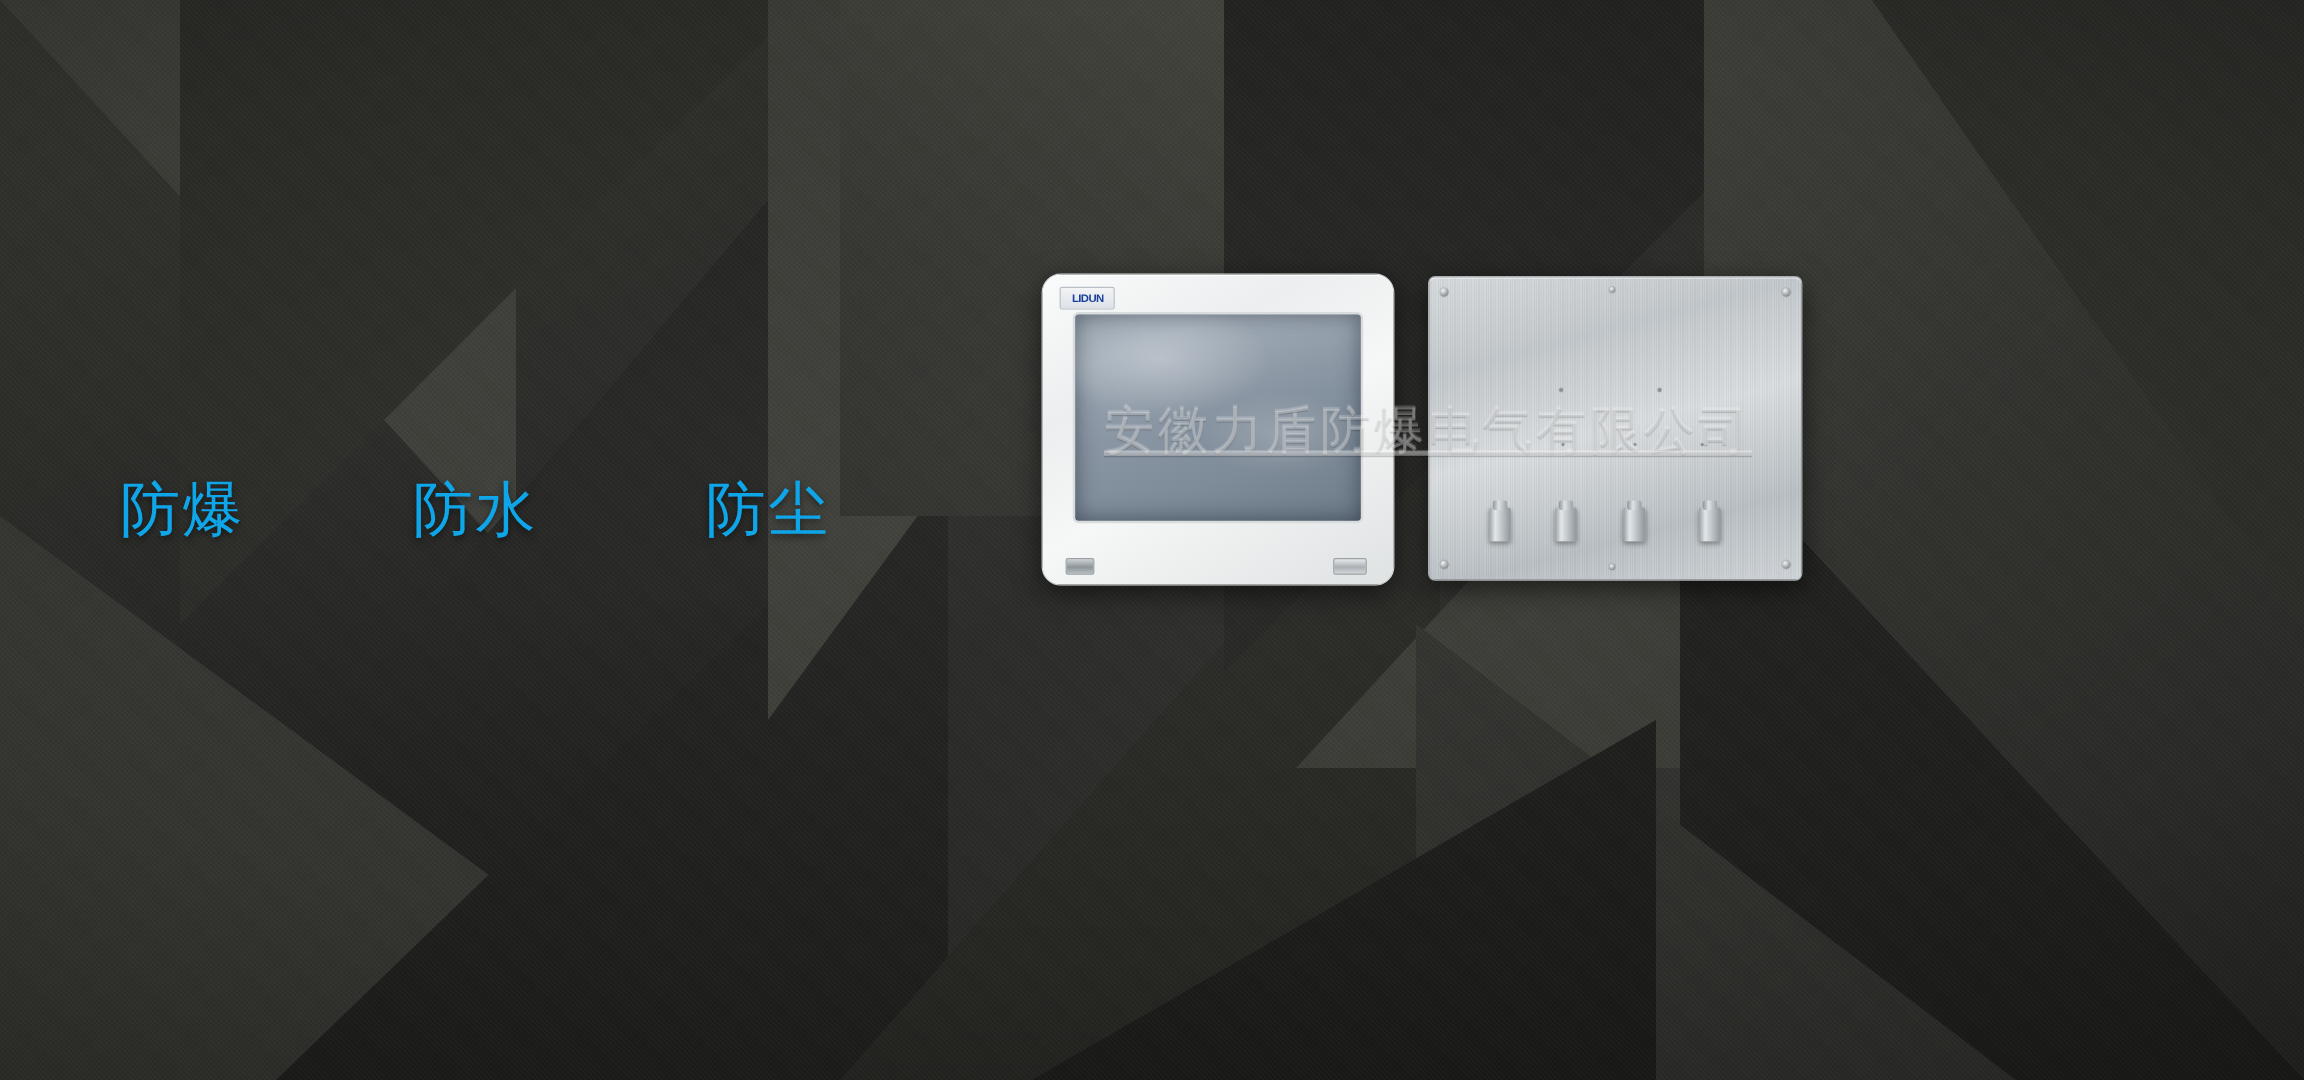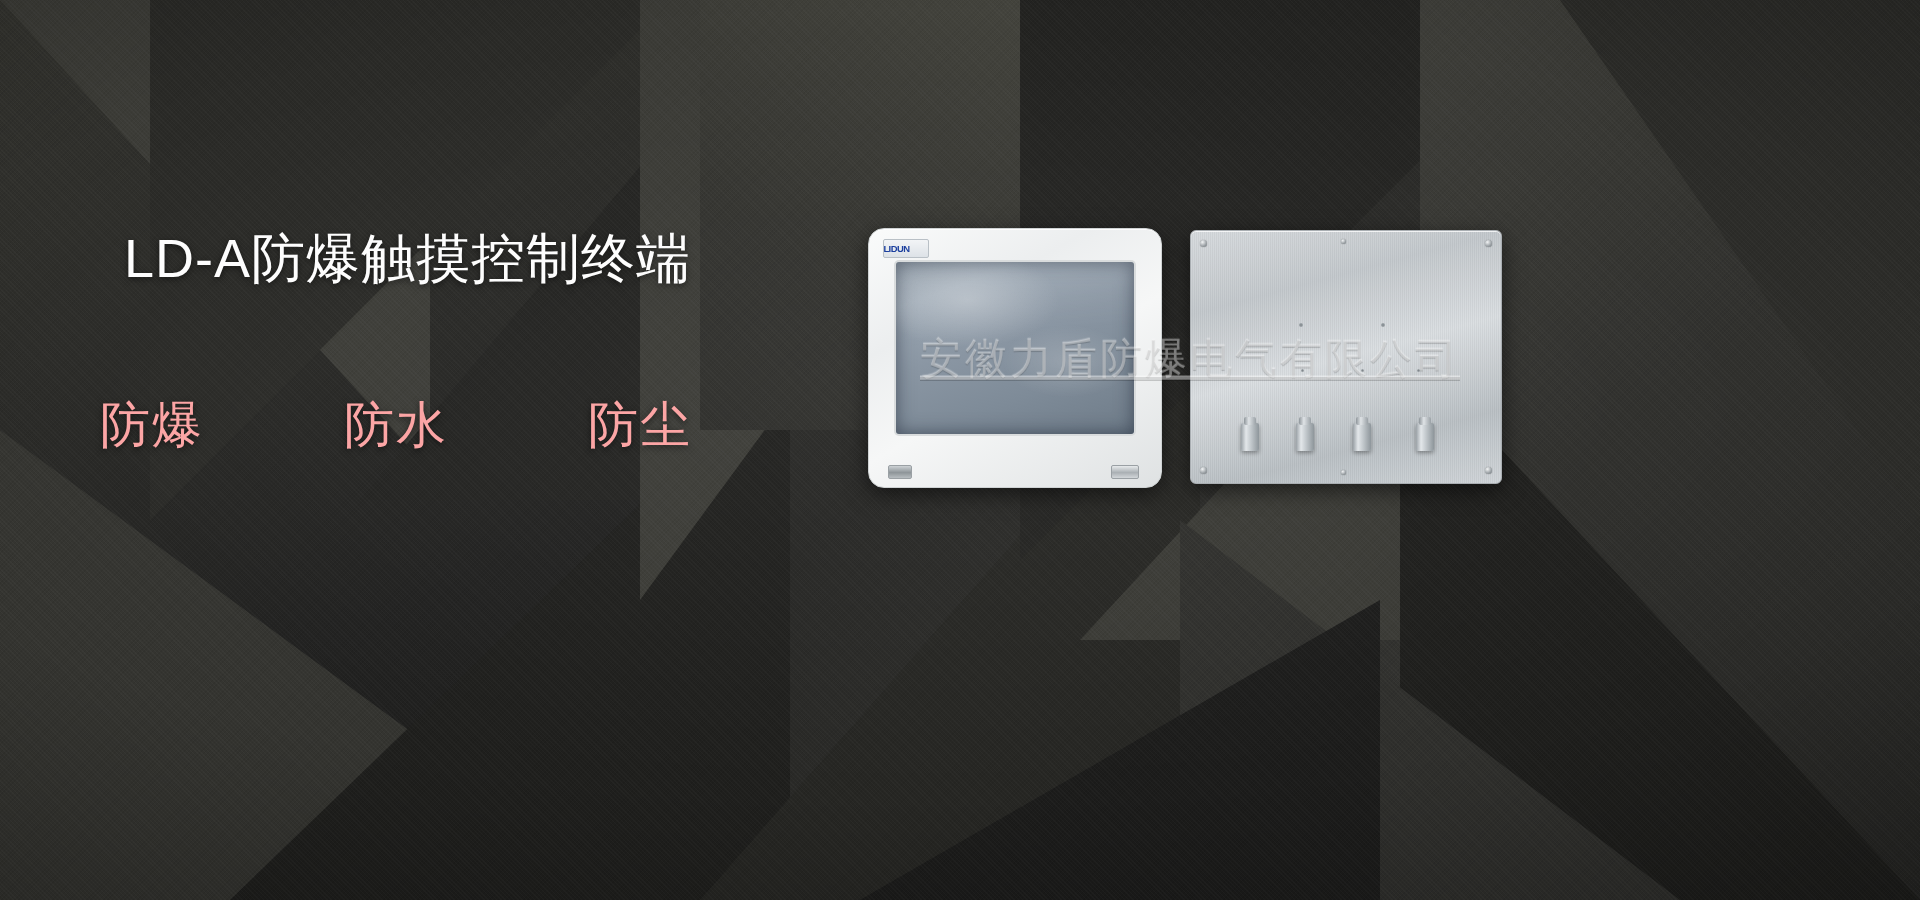--- a/index.html
+++ b/index.html
@@ -69,21 +69,21 @@
     position:absolute;left:124px;top:231px;
     font-size:54px;line-height:1;color:#fdfdfd;letter-spacing:1px;
     white-space:nowrap;font-weight:400;
     text-shadow:0 2px 6px rgba(0,0,0,.55);
   }
   .features{
     position:absolute;left:100px;top:400px;width:700px;
     display:flex;align-items:center;
   }
   .feature{
-    font-size:50px;line-height:1;color:#fca5a5;letter-spacing:2px;
+    font-size:50px;line-height:1;color:#0ea5e9;letter-spacing:2px;
     white-space:nowrap;font-weight:400;
     text-shadow:0 2px 6px rgba(0,0,0,.55);
   }
   .feat-gap{width:140px;flex:0 0 auto;}
 
   
   .products{position:absolute;left:860px;top:218px;width:680px;height:280px;}
 
   
   .unit-front{
@@ -103,21 +103,21 @@
     position:absolute;left:0;top:0;width:100%;height:100%;border-radius:3px;
     background:
       radial-gradient(ellipse 55% 40% at 30% 22%,rgba(255,255,255,.30),rgba(255,255,255,0) 70%),
       radial-gradient(ellipse 40% 30% at 72% 58%,rgba(255,255,255,.18),rgba(255,255,255,0) 70%),
       linear-gradient(175deg,rgba(255,255,255,.10) 0%,rgba(255,255,255,0) 45%);
   }
   .logo-badge{
     position:absolute;left:14px;top:10px;width:44px;height:17px;border-radius:2px;
     background:linear-gradient(180deg,#f2f4f6 0%,#dde2e7 100%);
     border:1px solid #b9c0c6;
-    display:flex;align-items:center;overflow:hidden;
+    display:flex;align-items:center;justify-content:center;overflow:hidden;
   }
   .logo-badge span{
     font-size:9px;font-weight:bold;color:#1b3f9e;letter-spacing:-.5px;
     font-family:"Liberation Sans",sans-serif;transform:scaleX(1.05);
   }
   .port-left{
     position:absolute;left:19px;bottom:8px;width:22px;height:12px;border-radius:2px;
     background:linear-gradient(180deg,#cdd2d5 0%,#8e9599 55%,#b7bdc0 100%);
     border:1px solid #9aa0a4;
   }
@@ -193,21 +193,20 @@
   <div class="facet f10"></div>
   <div class="facet f11"></div>
   <div class="facet f12"></div>
   <div class="facet f13"></div>
   <div class="facet f14"></div>
   <div class="facet f15"></div>
   <div class="facet f16"></div>
   <div class="bg-texture"></div>
   <div class="bg-vignette"></div>
 
-  <div class="headline">LD-A防爆触摸控制终端</div>
 
   <div class="features">
     <div class="feature">防爆</div>
     <div class="feat-gap"></div>
     <div class="feature">防水</div>
     <div class="feat-gap"></div>
     <div class="feature">防尘</div>
   </div>
 
   <div class="products">

